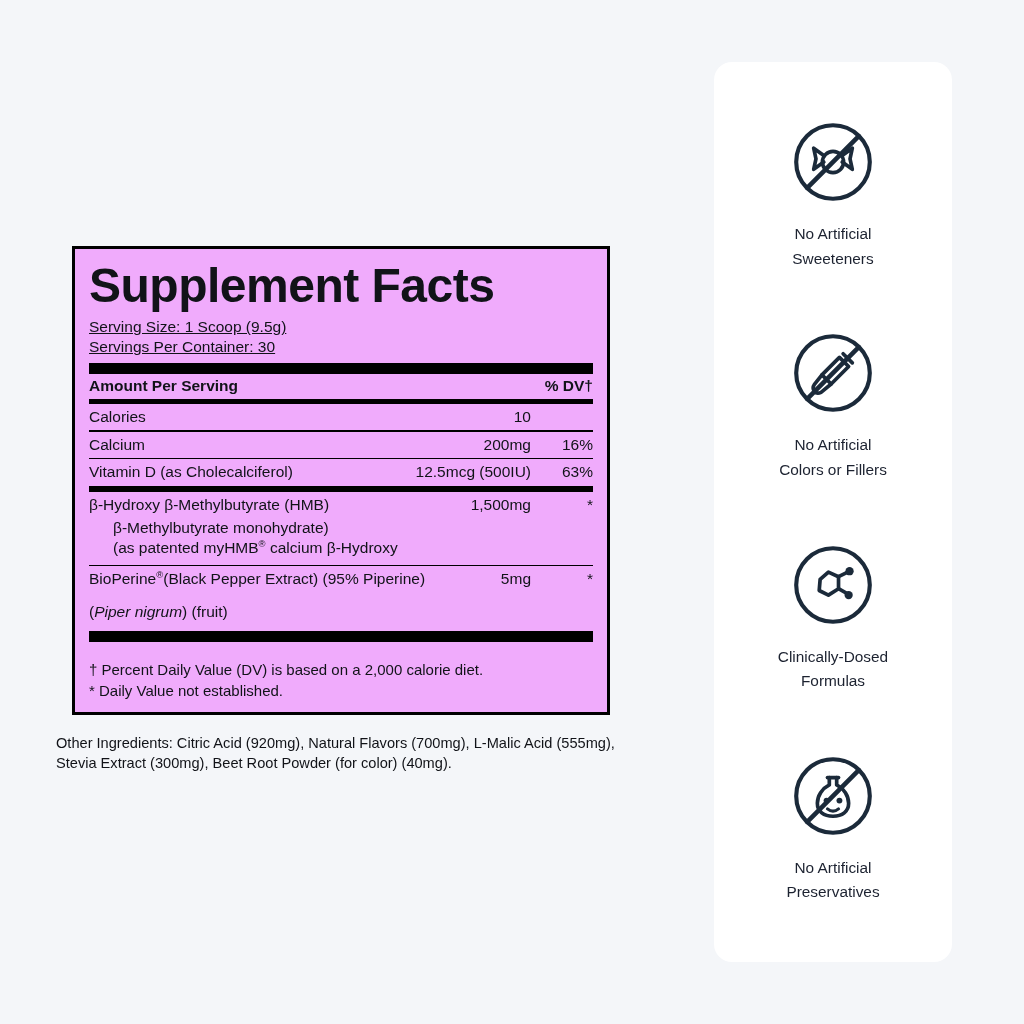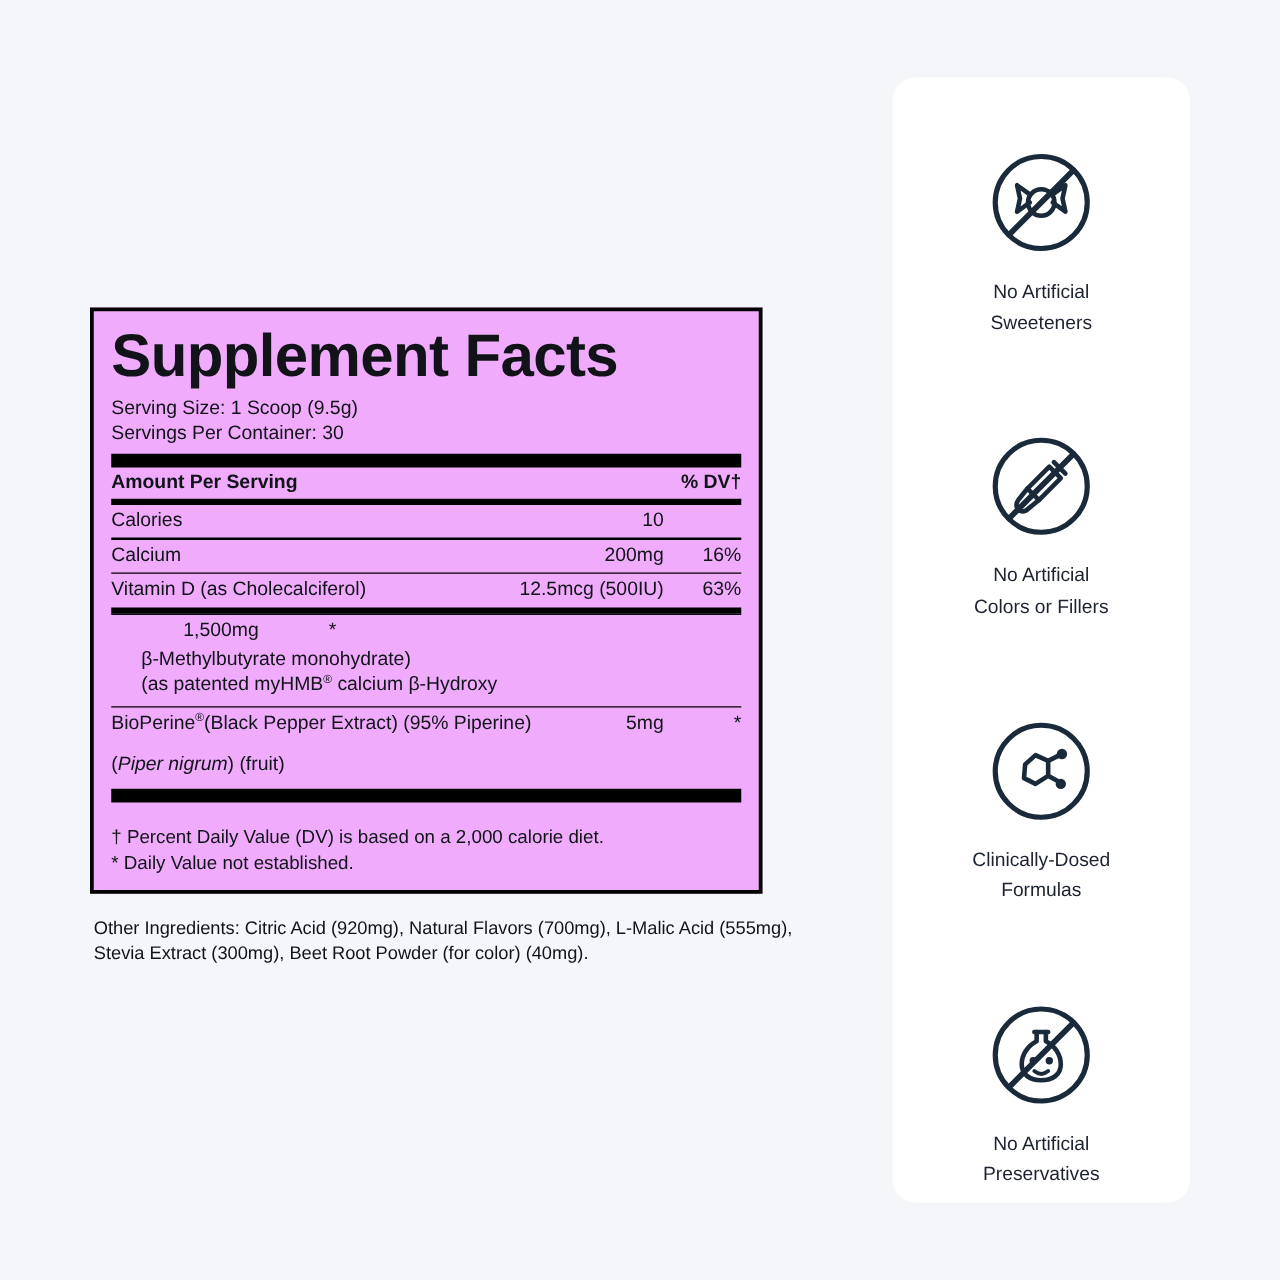--- a/index.html
+++ b/index.html
@@ -30,20 +30,21 @@
   #facts-title {
     font-size: 48px;
     font-weight: bold;
     letter-spacing: -0.5px;
     line-height: 1.05;
     margin: 2px 0 6px 0;
   }
   .serving-line {
     font-size: 15.5px;
     line-height: 1.28;
+    text-decoration: underline;
   }
   .rule-thick {
     height: 11px;
     background: #000;
     margin: 6px 0 0 0;
   }
   .rule-med {
     height: 5px;
     background: #000;
     margin: 0;
@@ -95,21 +96,21 @@
     font-size: 9.5px;
     vertical-align: super;
   }
   .footnotes {
     font-size: 15px;
     line-height: 1.38;
     padding-top: 18px;
   }
   #other-ingredients {
     position: absolute;
-    left: 75px;
+    left: 56px;
     top: 733px;
     width: 570px;
     font-size: 14.6px;
     line-height: 1.38;
     color: #111318;
   }
 
   
   #claims-card {
     position: absolute;
@@ -117,21 +118,21 @@
     top: 62px;
     width: 238px;
     height: 900px;
     background: #ffffff;
     border-radius: 18px;
     box-sizing: border-box;
     padding: 54px 18px 30px 18px;
     display: flex;
     flex-direction: column;
     justify-content: flex-start;
-    gap: 72px;
+    gap: 56px;
   }
   .claim {
     display: flex;
     flex-direction: column;
     align-items: center;
     gap: 14px;
   }
   .claim-icon {
     width: 92px;
     height: 92px;
@@ -182,20 +183,21 @@
   <div class="row">
     <div class="nm">Vitamin D (as Cholecalciferol)</div>
     <div class="amt">12.5mcg (500IU)</div>
     <div class="dv">63%</div>
   </div>
   <div class="rule-med"></div>
 
   <div class="rule-thin"></div>
 
   <div class="row">
+    <div class="nm">β-Hydroxy β-Methylbutyrate (HMB)</div>
     <div class="amt">1,500mg</div>
     <div class="dv">*</div>
   </div>
   <div class="sub">β-Methylbutyrate monohydrate)</div>
   <div class="sub"><span>(as patented myHMB</span><sup class="reg">®</sup><span> calcium β-Hydroxy</span></div>
 
   <div class="rule-thin" style="margin-top:6px;"></div>
 
   <div class="row">
     <div class="nm"><span>BioPerine</span><sup class="reg">®</sup><span>(Black Pepper Extract) (95% Piperine)</span></div>

